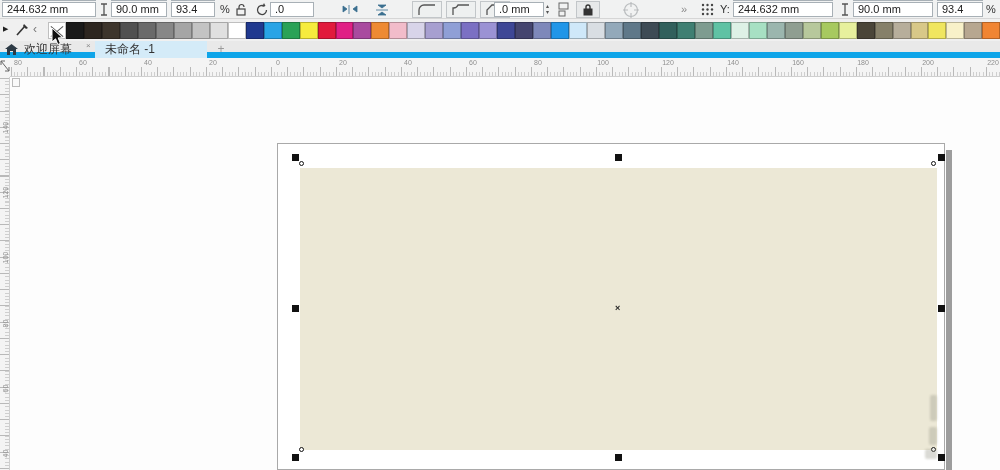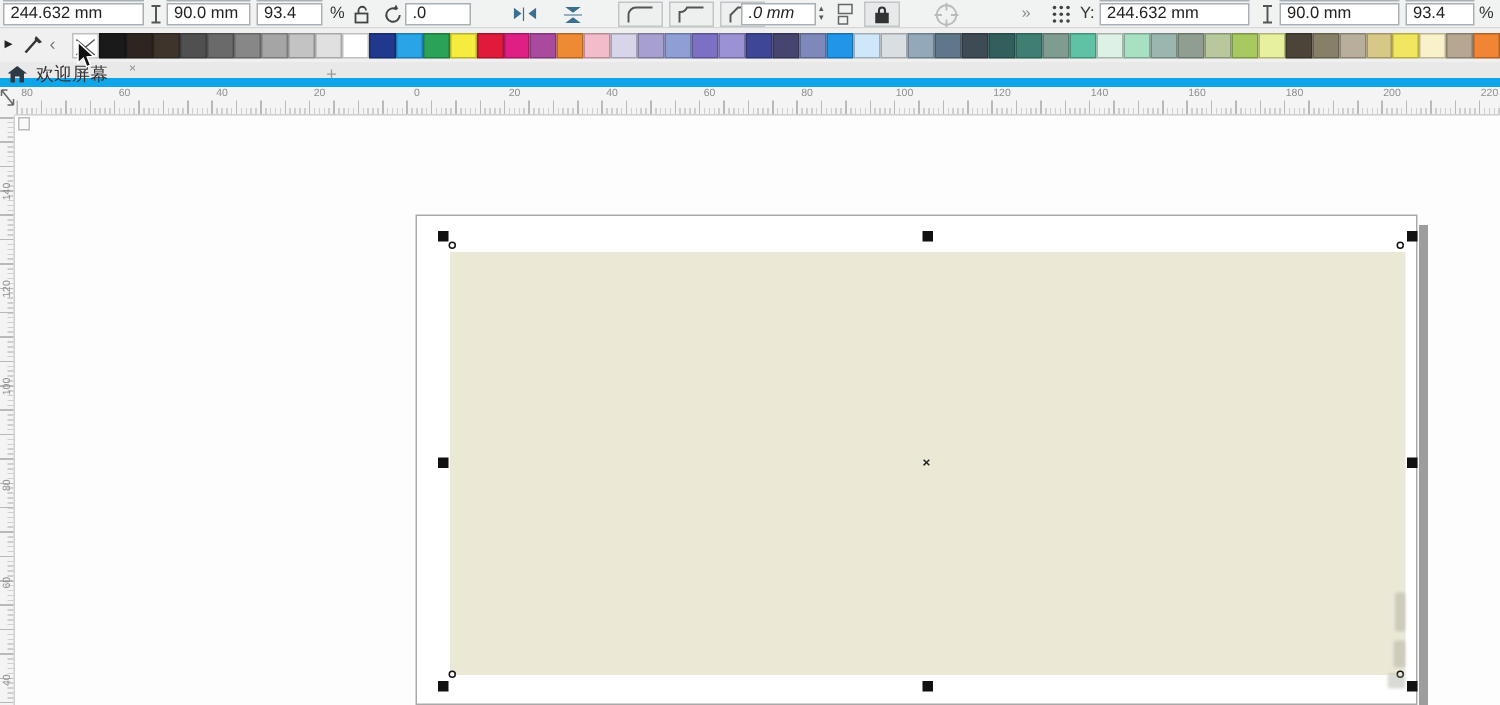--- a/index.html
+++ b/index.html
@@ -138,21 +138,21 @@
     <svg width="28" height="15" viewBox="0 0 28 15">
       <path d="M6 13 V6 a5 5 0 0 0 5 -3 h11" fill="none" stroke="#555" stroke-width="1.3"></path>
     </svg>
   </div>
   <div class="pb-btn" style="left:480px;width:30px;">
     <svg width="28" height="15" viewBox="0 0 28 15">
       <path d="M6 13 V8 l5 -5 h11" fill="none" stroke="#555" stroke-width="1.3"></path>
     </svg>
   </div>
 
-  <div class="pb-field" style="left:494px;width:50px;font-style:italic;">.0 mm</div>
+  <div class="pb-field" style="left:494px;width:50px;">.0 mm</div>
   <span class="spin" style="left:546px;top:4px;">▴</span>
   <span class="spin" style="left:546px;top:10px;">▾</span>
 
   <svg class="pb-icon" style="left:557px;width:14px;" viewBox="0 0 14 15">
     <rect x="2" y="1" width="9" height="6" fill="none" stroke="#666" stroke-width="1"></rect>
     <rect x="2" y="9" width="6" height="5" fill="none" stroke="#666" stroke-width="1"></rect>
   </svg>
 
   <div class="pb-btn" style="left:576px;width:24px;background:#e7e9ea;">
     <svg width="22" height="15" viewBox="0 0 22 15">
@@ -257,20 +257,21 @@
       <div class="sw" style="background: rgb(240, 133, 51);"></div>
     </div>
 </div>
 
 <div id="tabbar">
   <svg class="abs" style="left:5px;top:3px;" width="13" height="12" viewBox="0 0 13 12">
     <path d="M6.5 0 L13 5 H11 V11 H8 V7 H5 V11 H2 V5 H0 Z" fill="#2d3a45"></path>
   </svg>
   <span class="tab" style="left:14px;">欢迎屏幕</span>
   <span id="tab-close-mark">×</span>
+  <span class="tab tab-active" style="left:95px;width:112px;">未命名 -1</span>
   <span id="newtab">+</span>
 </div>
 
 <div id="ruler-corner">
   <svg width="10" height="12" viewBox="0 0 10 12">
     <path d="M1 1 L9 11 M1 1 l0 4 M1 1 l4 0 M9 11 l-4 0 M9 11 l0 -4" stroke="#666" stroke-width="1" fill="none"></path>
   </svg>
 </div>
 <div id="hruler">
     <span class="hlab" style="left: 8px;">80</span>

